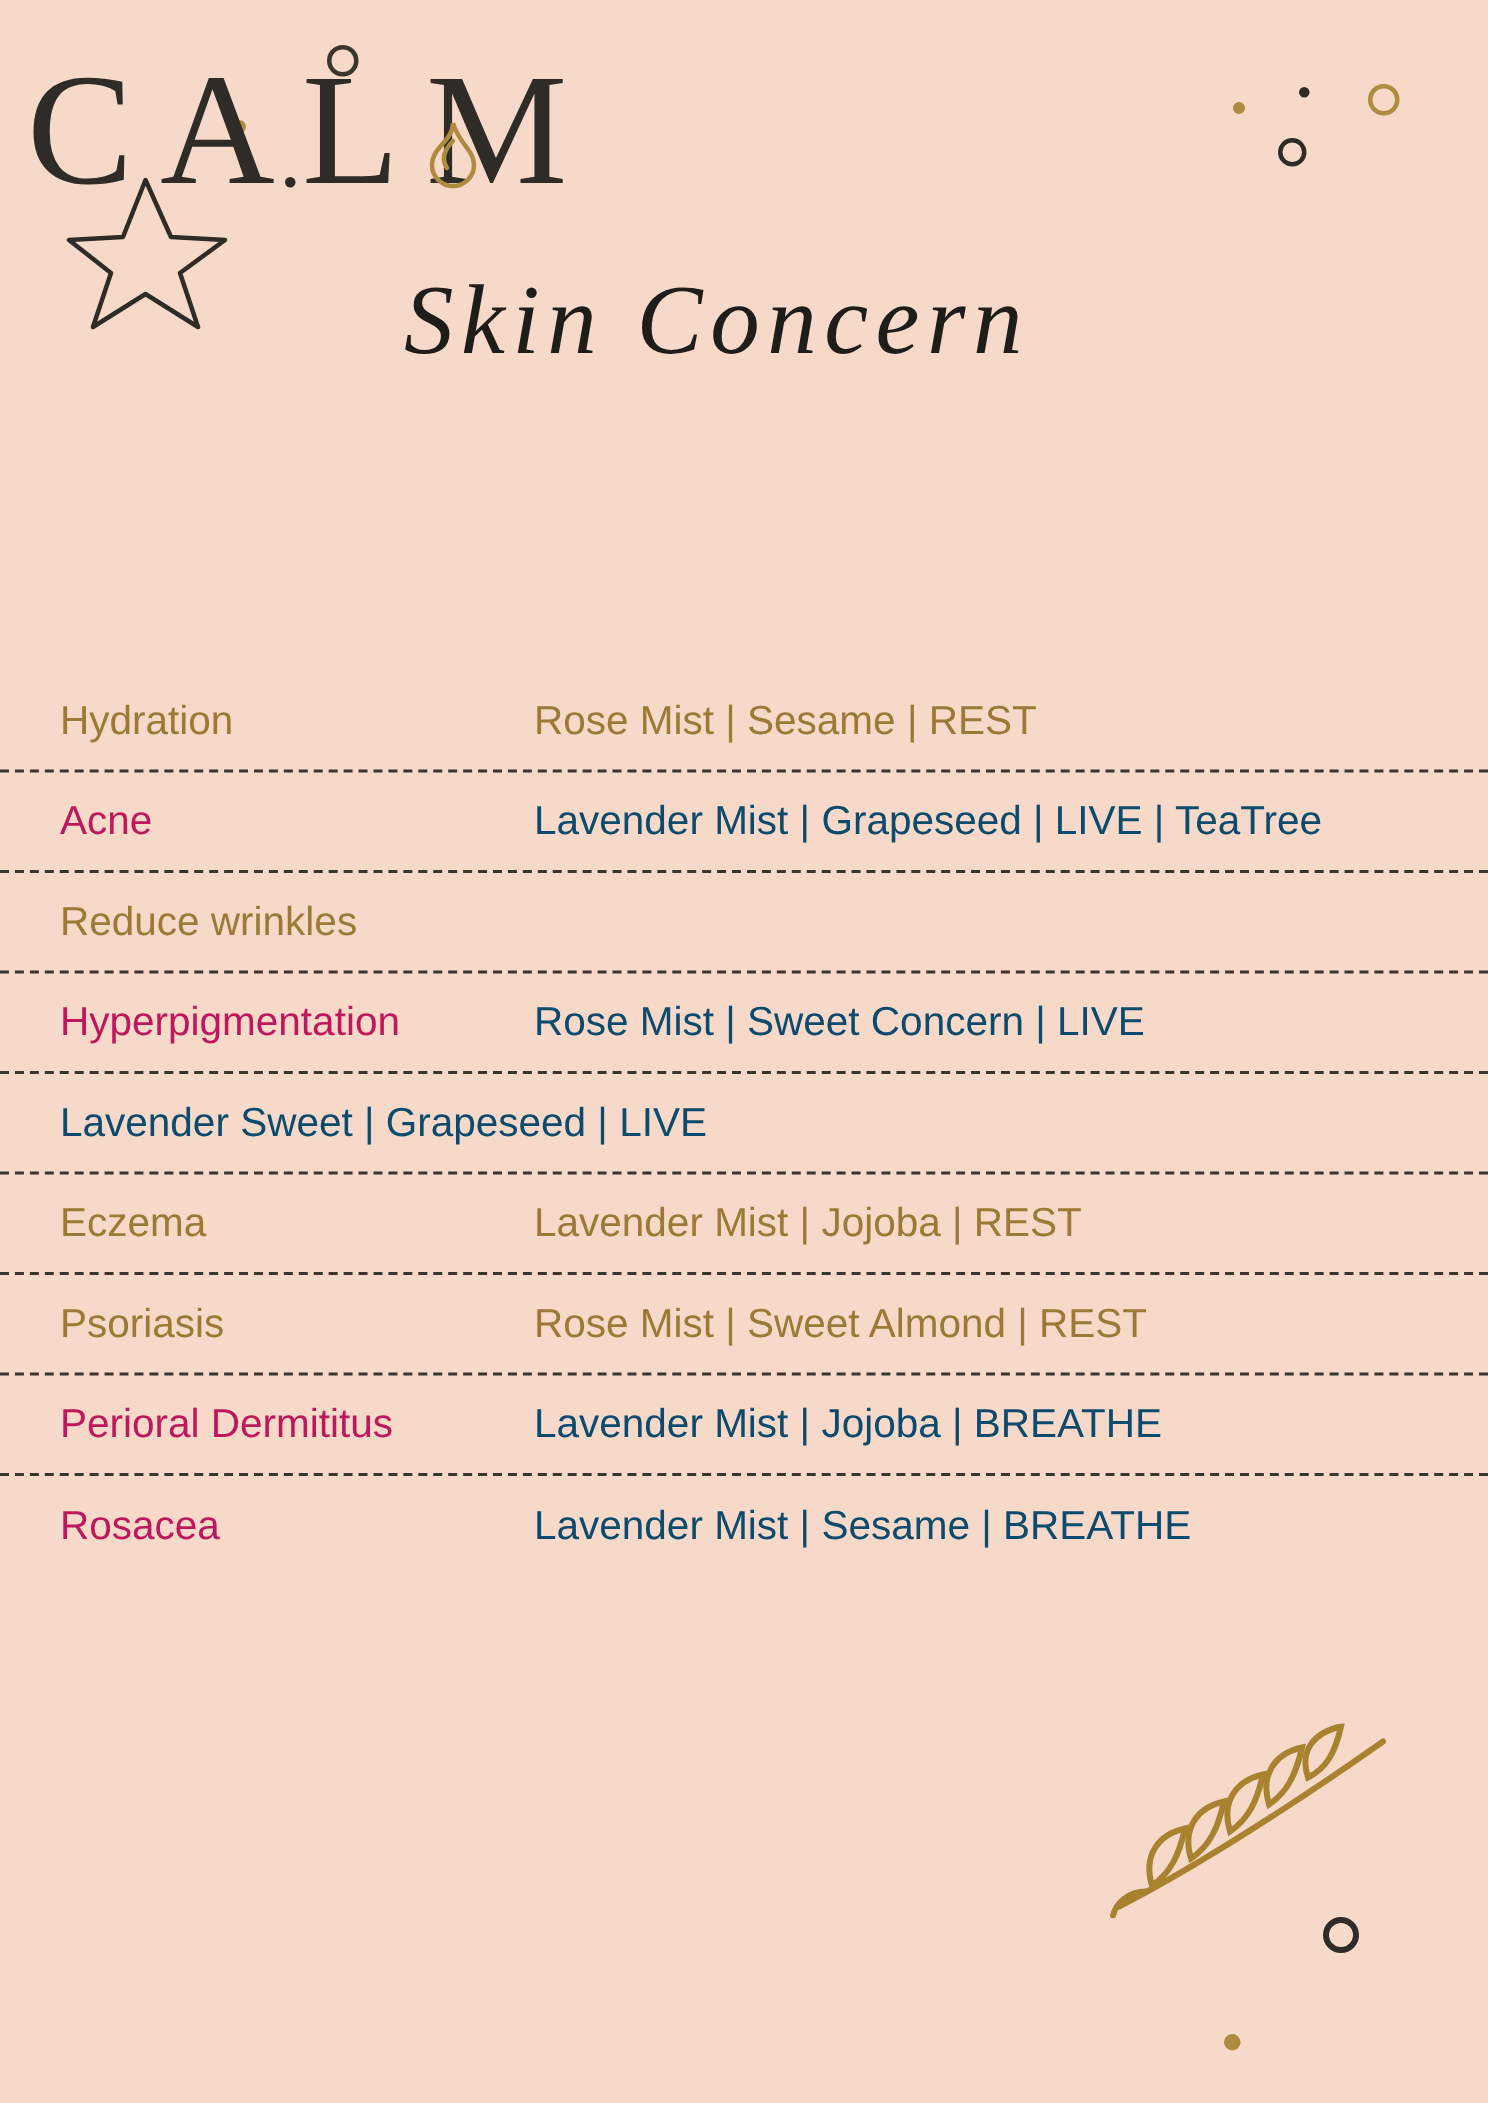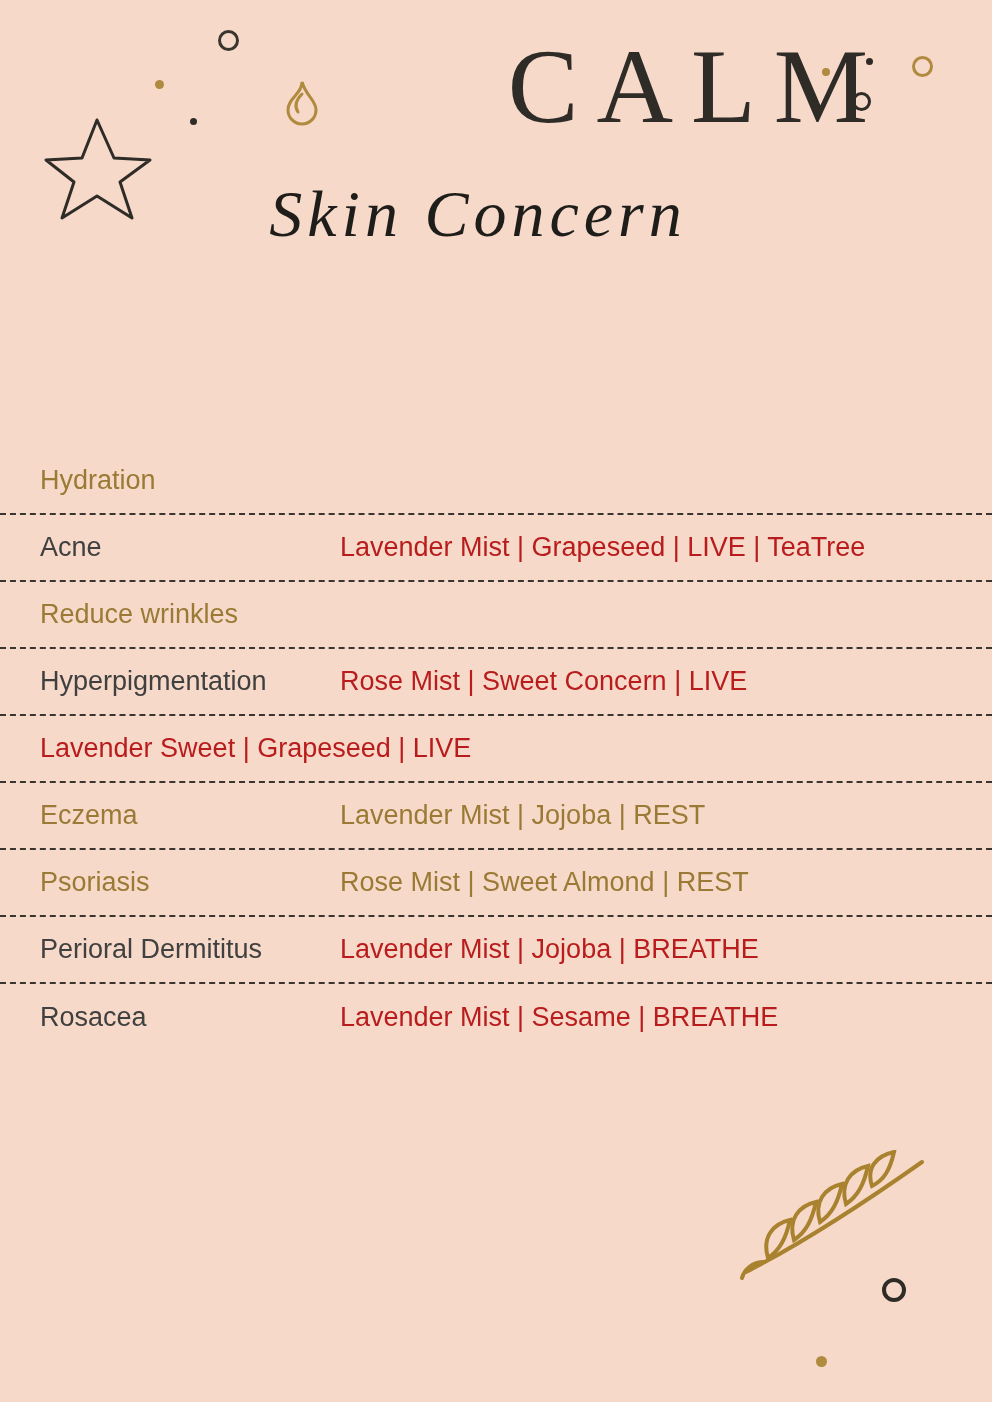--- a/index.html
+++ b/index.html
@@ -27,21 +27,21 @@
   
   .header {
     position: relative;
     height: 300px;
   }
   .brand-title {
     position: absolute;
     top: 34px;
     left: 0;
     width: 886px;
-    text-align: right;
+    text-align: left;
     font-family: "Liberation Serif", serif;
     font-size: 106px;
     letter-spacing: 18px;
     color: #2f2c28;
     font-weight: 400;
     line-height: 1;
     text-indent: 18px;
   }
   .brand-drop {
     position: absolute;
@@ -79,35 +79,36 @@
     top: 448px;
     left: 0;
     width: 992px;
   }
   .row {
     display: flex;
     align-items: center;
     height: 67px;
     padding: 0 24px 0 40px;
     box-sizing: border-box;
+    gap: 16px;
   }
   .row.dashed {
     border-bottom: 2px dashed #3a352f;
   }
   .concern {
     width: 300px;
     flex: 0 0 300px;
     font-size: 27px;
-    color: #404040;
+    color: #be185d;
     white-space: nowrap;
   }
   .recipe {
     flex: 1;
     font-size: 27px;
-    color: #b91c1c;
+    color: #0c4a6e;
     white-space: nowrap;
   }
   .row.gold .concern,
   .row.gold .recipe {
     color: #9a7a34;
   }
 
   
   .sprig {
     position: absolute;
@@ -145,20 +146,21 @@
     </svg>
   </div>
 
   <div class="brand-sub">Skin Concern</div>
 </div>
 
 <div class="table">
 
   <div class="row gold dashed">
     <div class="concern">Hydration</div>
+    <div class="recipe">Rose Mist | Sesame | REST</div>
   </div>
 
   <div class="row dashed">
     <div class="concern">Acne</div>
     <div class="recipe">Lavender Mist | Grapeseed | LIVE | TeaTree</div>
   </div>
 
   <div class="row gold dashed">
     <div class="concern">Reduce wrinkles</div>
   </div>

